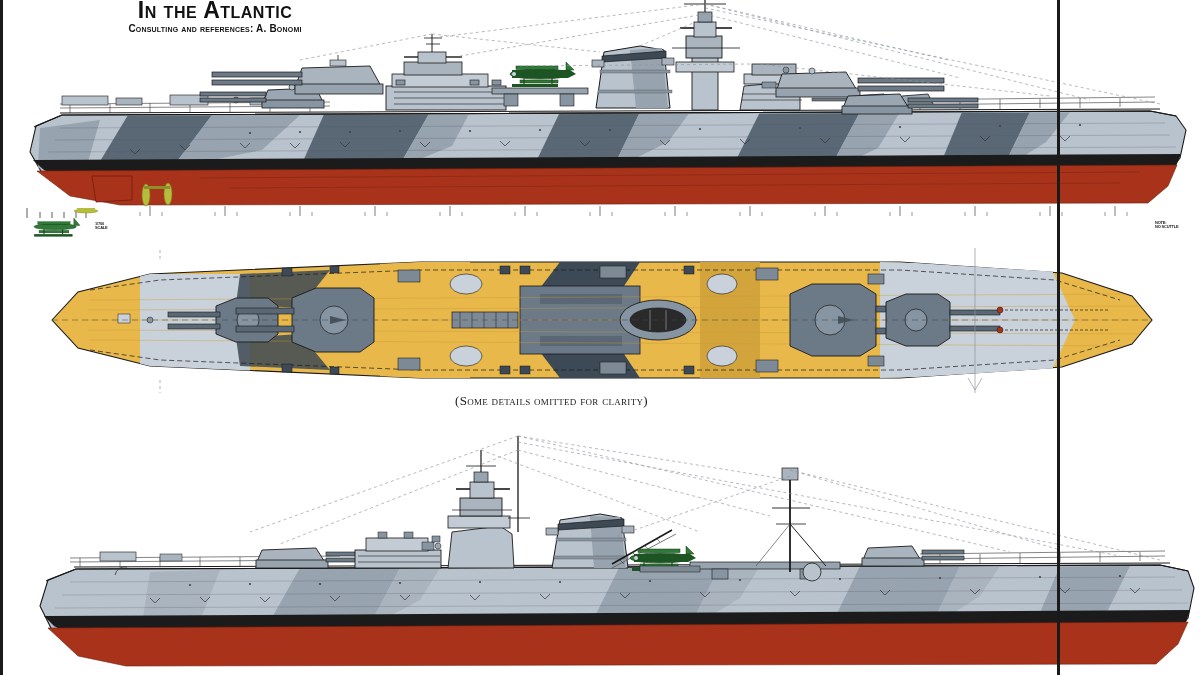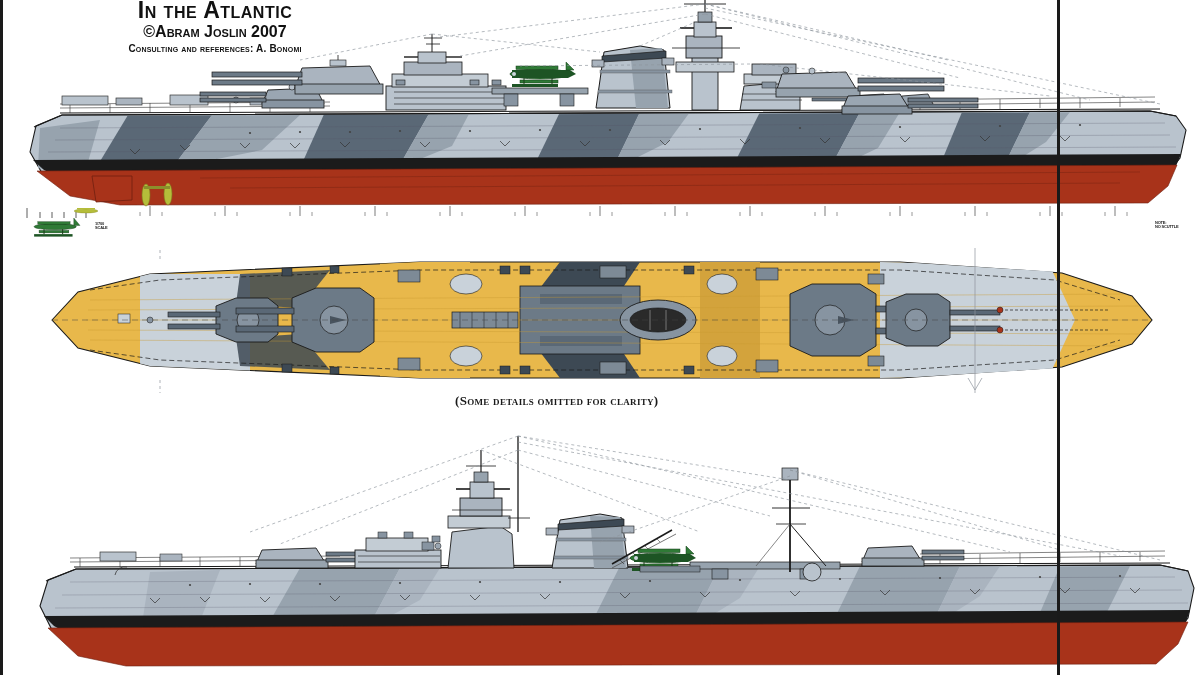--- a/index.html
+++ b/index.html
@@ -12,37 +12,36 @@
   #titleblock{position:absolute;left:40px;top:-2px;width:350px;text-align:center;}
   #title-main{font-family:"Liberation Sans",sans-serif;font-weight:bold;font-size:23px;
     letter-spacing:.5px;color:#111;line-height:1.05;font-variant:small-caps;}
   #title-credit{font-family:"Liberation Sans",sans-serif;font-weight:bold;font-size:16px;
     color:#111;line-height:1.15;font-variant:small-caps;margin-top:1px;}
   #title-consult{font-family:"Liberation Sans",sans-serif;font-weight:bold;font-size:10px;
     color:#111;line-height:1.15;font-variant:small-caps;margin-top:1px;letter-spacing:.2px;}
 
   
   #caption{position:absolute;left:455px;top:393px;font-family:"Liberation Serif",serif;
-    font-weight:bold;font-size:13px;color:#1a1a1a;letter-spacing:.3px;font-variant:small-caps;}
+    font-weight:normal;font-size:13px;color:#1a1a1a;letter-spacing:.3px;font-variant:small-caps;}
 
   
   .microtext{position:absolute;font-family:"Liberation Sans",sans-serif;font-weight:bold;
     font-size:4px;color:#222;line-height:1.1;letter-spacing:-.2px;white-space:pre;}
 
   svg{display:block;}
   .vw{position:absolute;}
 </style>
 </head>
 <body>
 
 <div id="stage">
 
   <div id="titleblock">
     <div id="title-main">In the Atlantic</div>
-    <div id="title-credit">©Abram Joslin 2007</div>
     <div id="title-consult">Consulting and references: A. Bonomi</div>
   </div>
 
   <div class="vw" style="left:0;top:0;">
   <svg width="1200" height="250" viewBox="0 0 1200 250">
     <defs>
       <clipPath id="hullclipA">
             <path d="M30 152 L34 128 L60 116 L1150 112 L1175 116 L1185 128 L1180 160 L1165 178 L1150 196 L120 198 L70 190 L40 172 Z"></path>
           </clipPath>
     </defs>

